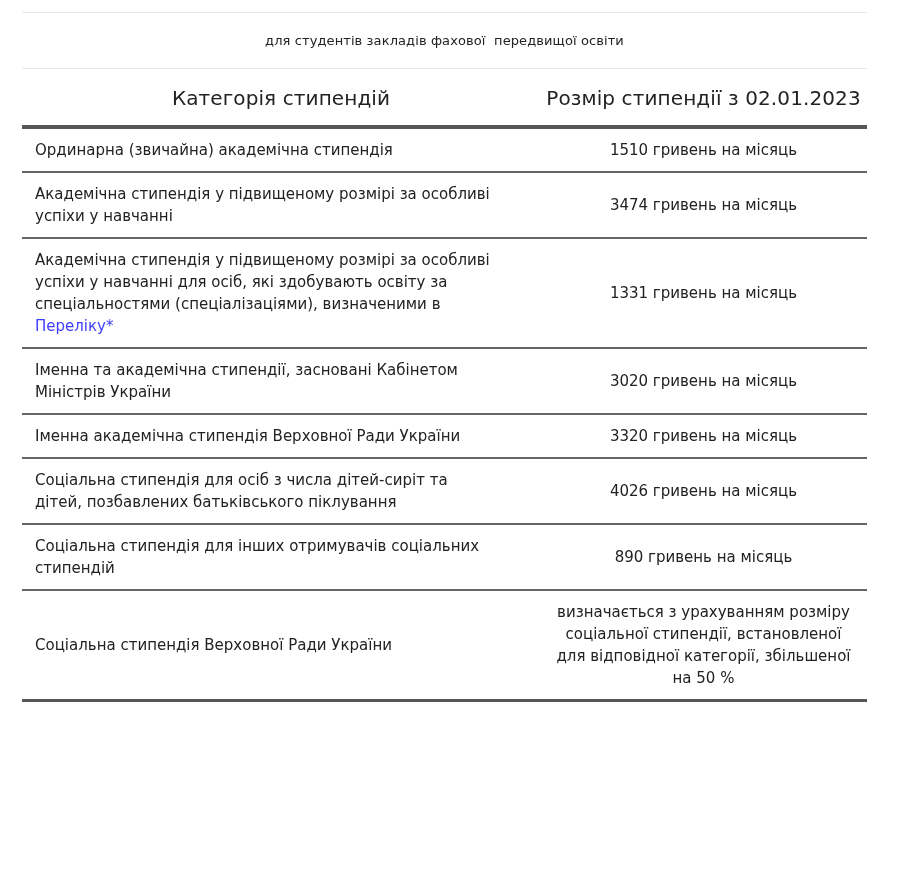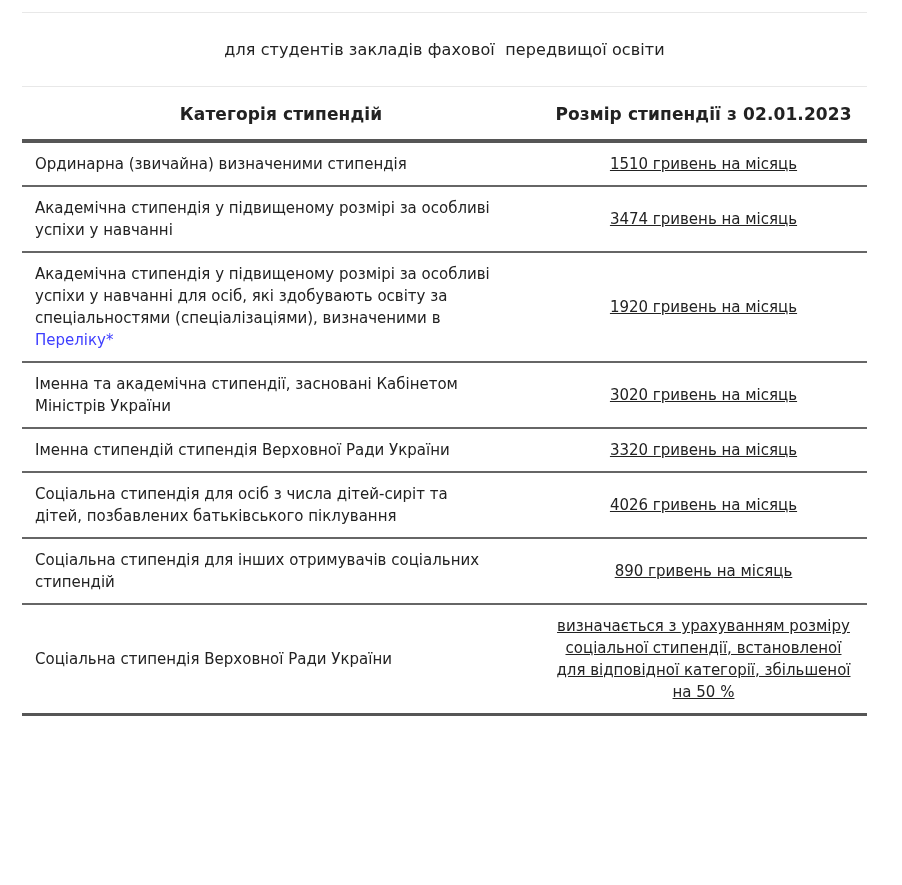--- a/index.html
+++ b/index.html
@@ -18,35 +18,35 @@
     font-family:"DejaVu Sans","Liberation Sans",sans-serif;
     color:var(--text);
   }
   .page{
     width:845px;
     margin:12px 0 0 22px;
   }
   .title{
     border-top:1px solid var(--border_light);
     border-bottom:1px solid var(--border_light);
-    height:75px;
+    height:57px;
     display:flex;align-items:center;justify-content:center;
-    font-size:16px;
+    font-size:13px;
     font-weight:500;
     white-space:pre-wrap;
     letter-spacing:0.1px;
   }
   table{
     width:100%;
     border-collapse:collapse;
     table-layout:fixed;
   }
   thead th{
-    font-size:17px;
-    font-weight:bold;
+    font-size:20px;
+    font-weight:normal;
     text-align:center;
     padding:17px 6px 15px 6px;
     border-bottom:4px solid var(--border_dark);
     letter-spacing:0.1px;
   }
   col.c-cat{width:518px;}
   col.c-amt{width:327px;}
   tbody tr{
     border-bottom:2px solid var(--border_row);
   }
@@ -61,21 +61,20 @@
   }
   td.cat{
     text-align:left;
     padding-left:13px;
     padding-right:48px;
   }
   td.amt{
     text-align:center;
     padding-left:10px;
     padding-right:10px;
-    text-decoration:underline;
   }
   a.link{
     color:var(--link);
     text-decoration:none;
     cursor:pointer;
   }
 </style>
 </head>
 <body>
 
@@ -88,42 +87,42 @@
       <col class="c-amt">
     </colgroup>
     <thead>
       <tr>
         <th>Категорія стипендій</th>
         <th>Розмір стипендії з 02.01.2023</th>
       </tr>
     </thead>
     <tbody>
   <tr>
-    <td class="cat"><span>Ординарна (звичайна) визначеними стипендія</span></td>
+    <td class="cat"><span>Ординарна (звичайна) академічна стипендія</span></td>
     <td class="amt">1510 гривень на місяць</td>
   </tr>
 
   <tr>
     <td class="cat"><span>Академічна стипендія  у підвищеному розмірі за особливі успіхи у навчанні</span></td>
     <td class="amt">3474 гривень на місяць</td>
   </tr>
 
 
   <tr>
     <td class="cat"><span>Академічна стипендія  у підвищеному розмірі за особливі успіхи у навчанні для осіб, які здобувають освіту за спеціальностями (спеціалізаціями), визначеними в </span><a class="link">Переліку*</a></td>
-    <td class="amt">1920 гривень на місяць</td>
+    <td class="amt">1331 гривень на місяць</td>
   </tr>
 
   <tr>
     <td class="cat"><span>Іменна та академічна стипендії, засновані Кабінетом Міністрів України</span></td>
     <td class="amt">3020 гривень на місяць</td>
   </tr>
 
   <tr>
-    <td class="cat"><span>Іменна стипендій стипендія Верховної Ради України</span></td>
+    <td class="cat"><span>Іменна академічна стипендія Верховної Ради України</span></td>
     <td class="amt">3320 гривень на місяць</td>
   </tr>
 
 
 
   <tr>
     <td class="cat"><span>Соціальна стипендія для осіб з числа дітей-сиріт та дітей, позбавлених батьківського піклування</span></td>
     <td class="amt">4026 гривень на місяць</td>
   </tr>
 

